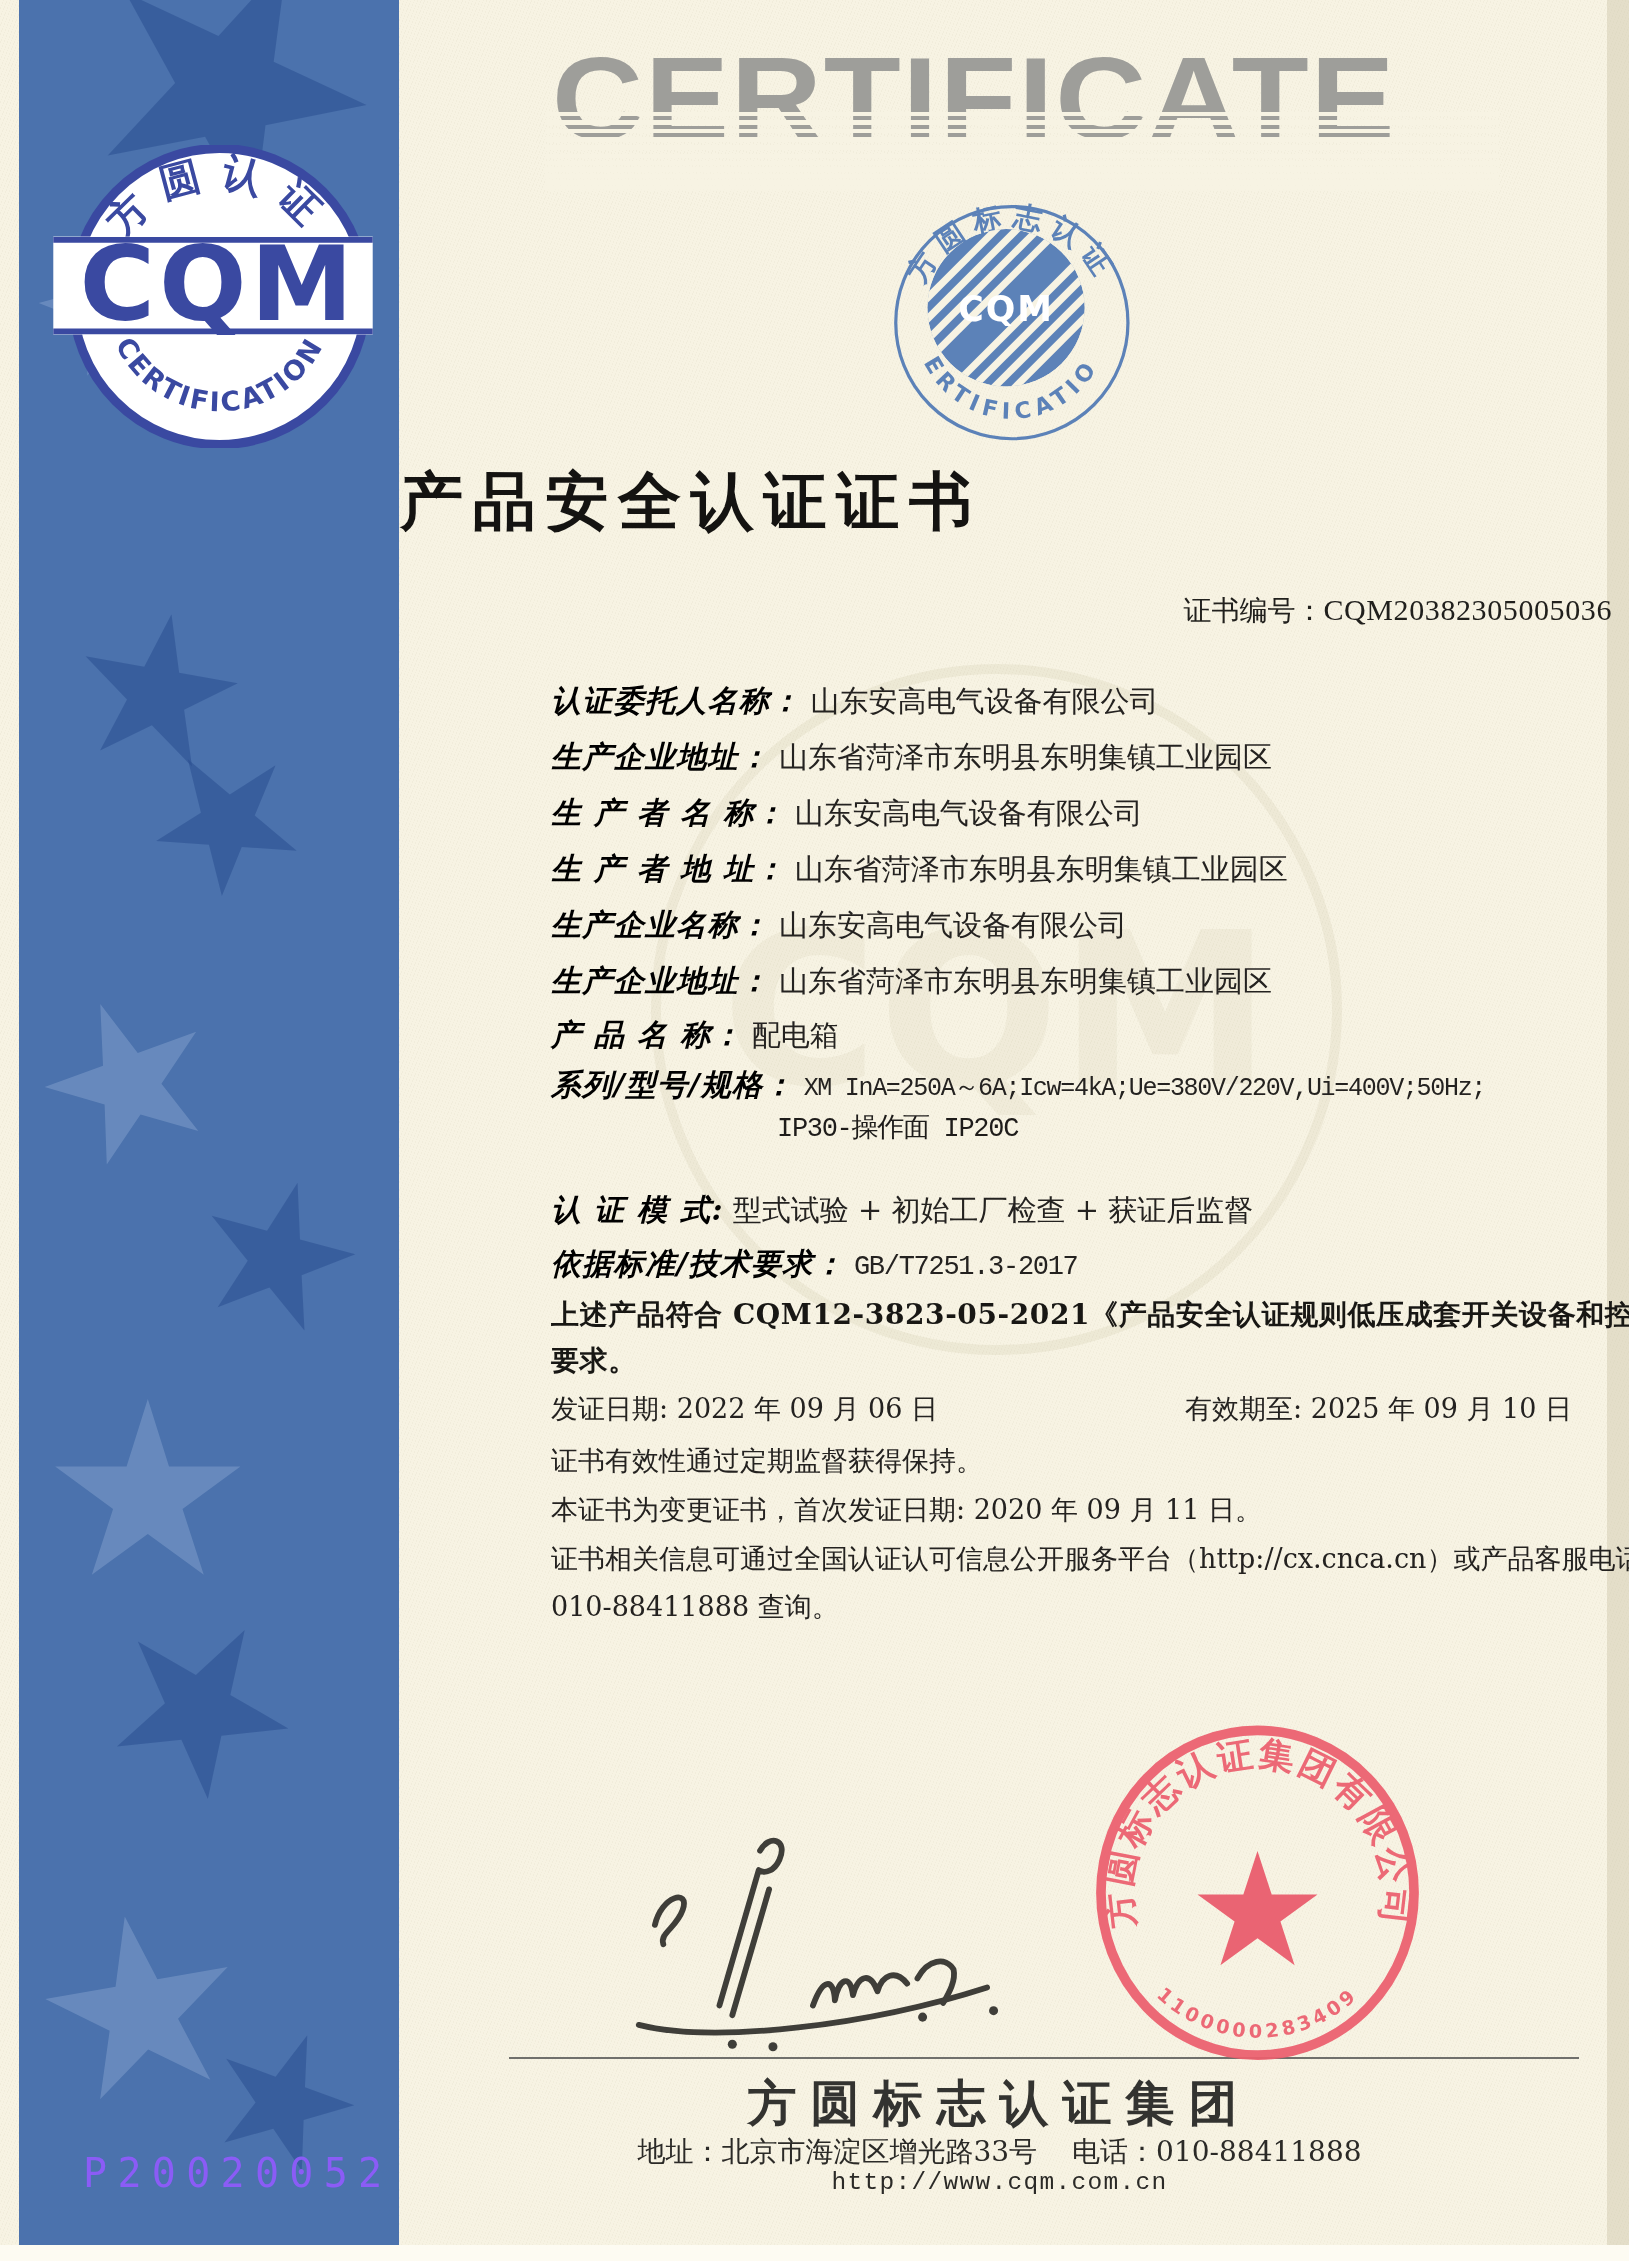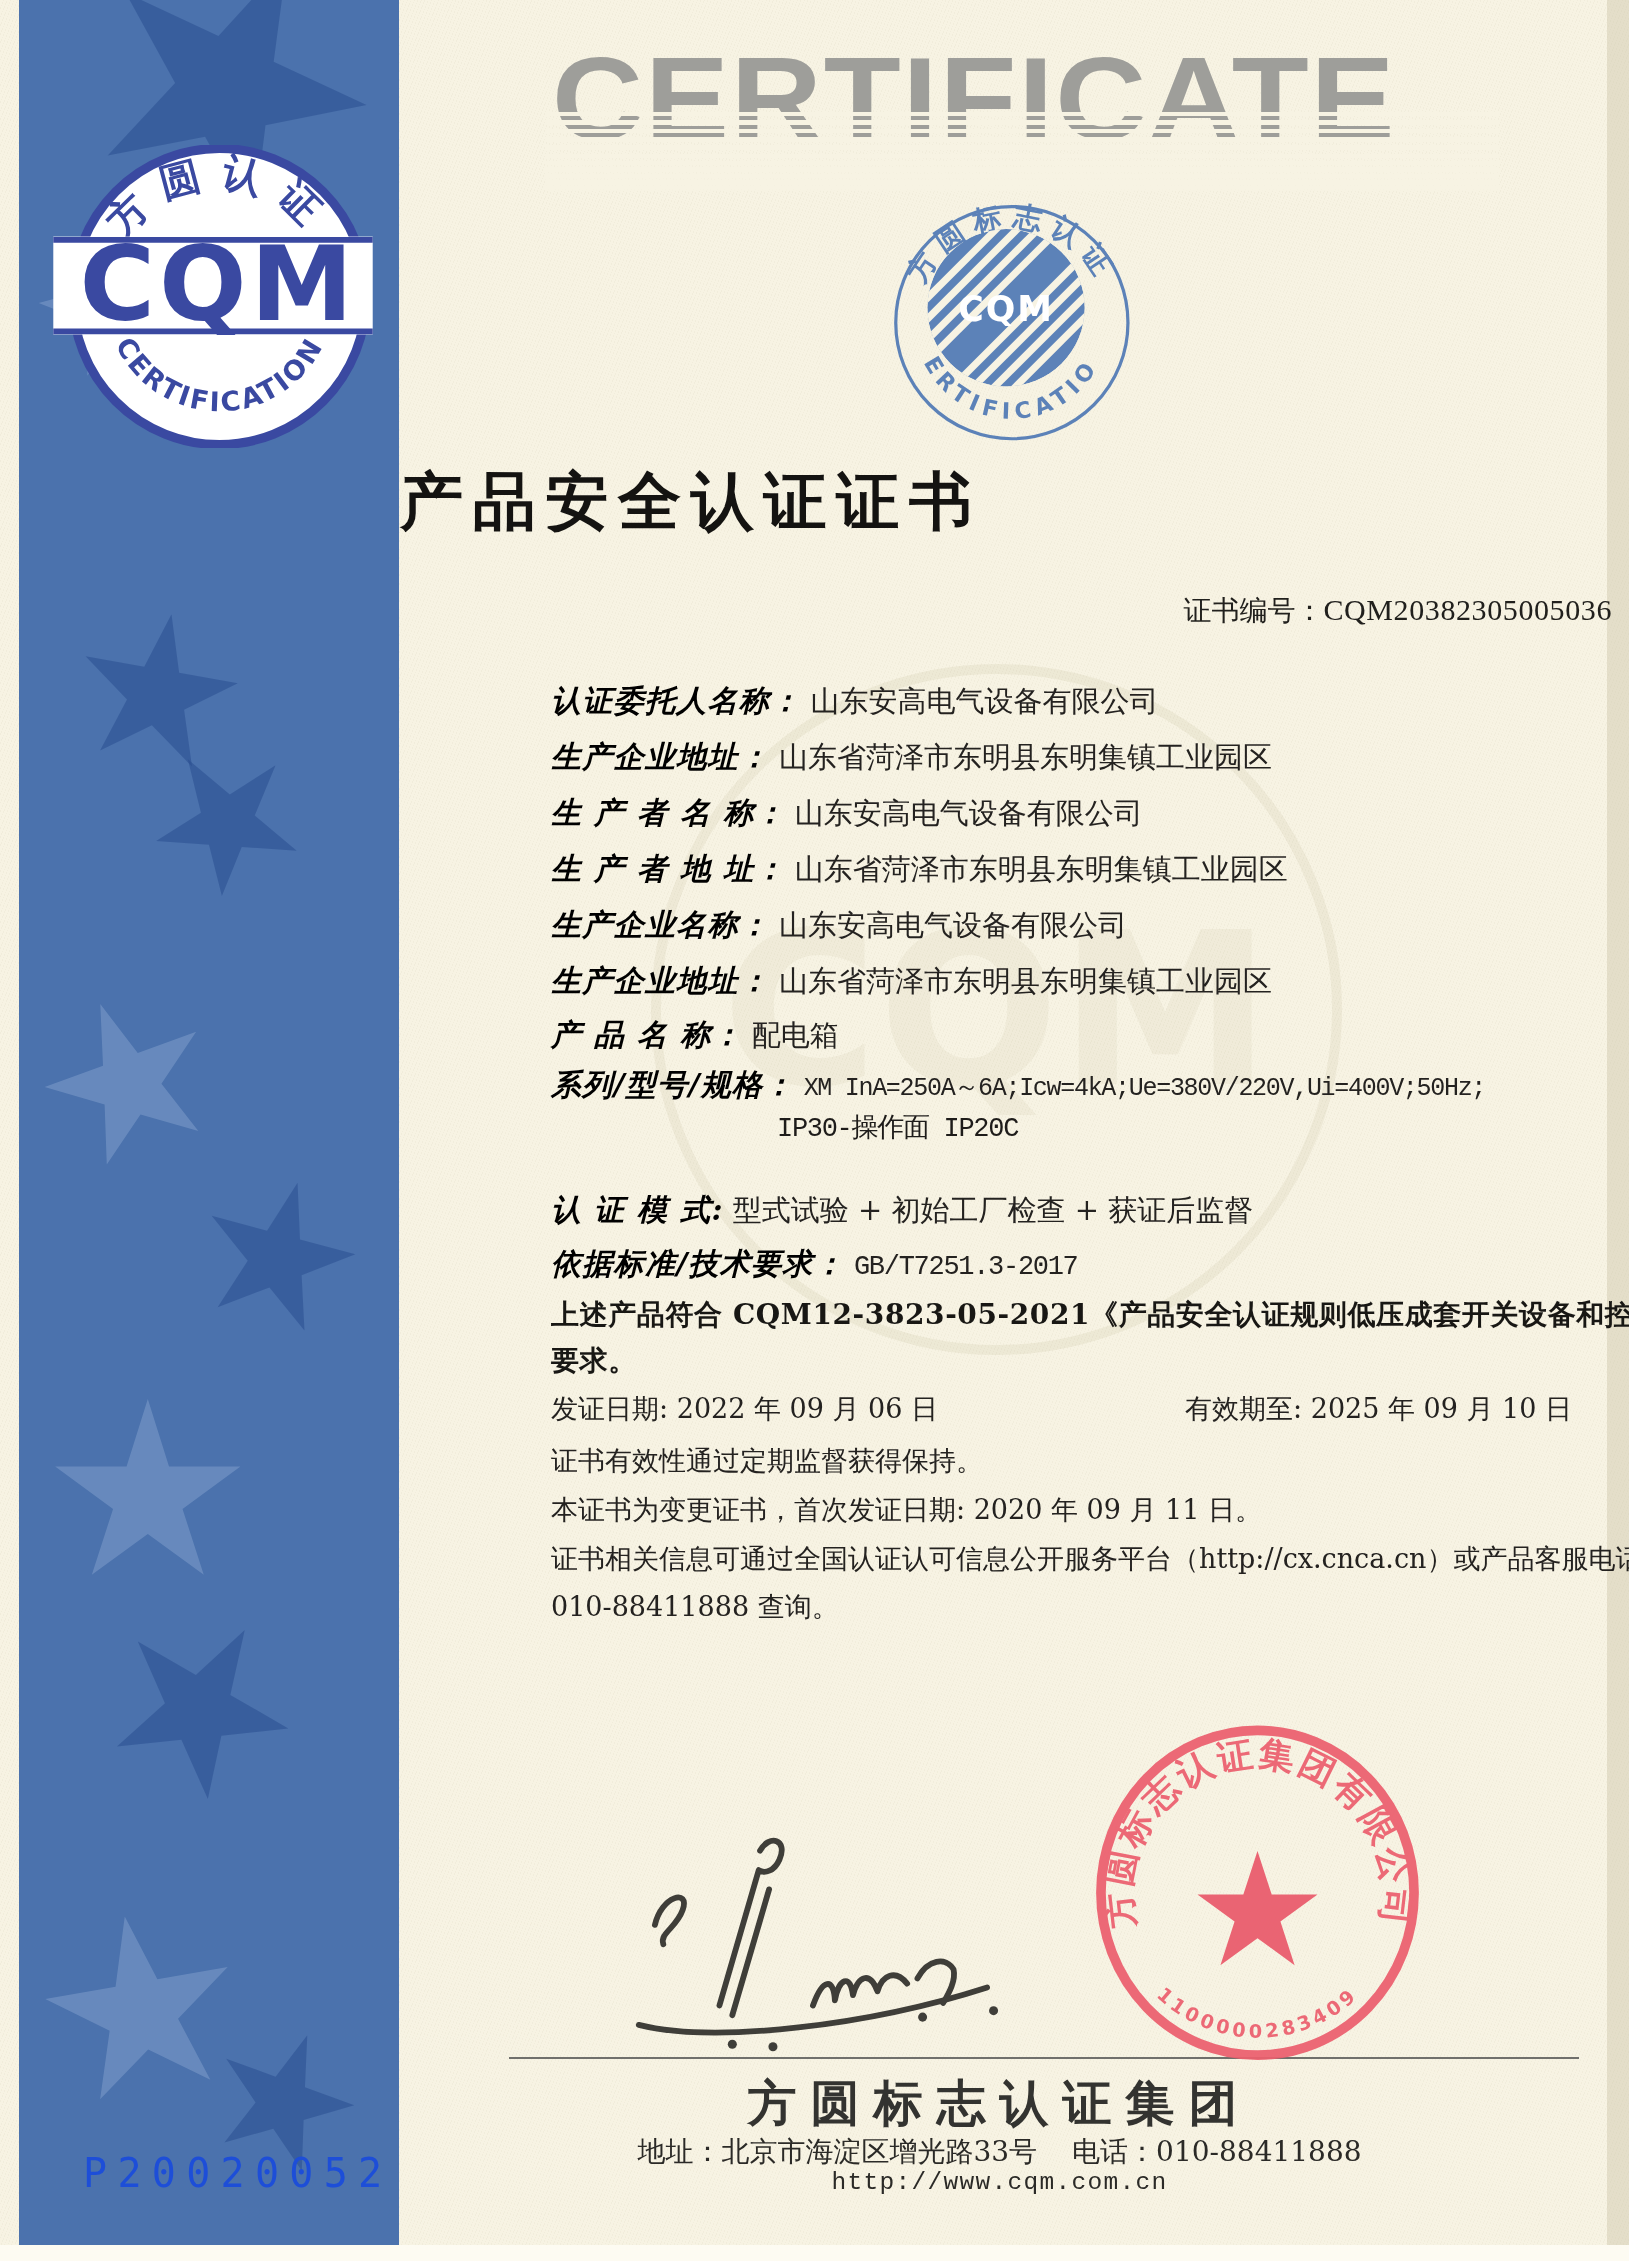--- a/index.html
+++ b/index.html
@@ -46,21 +46,21 @@
   .note{position:absolute;left:551px;font-size:27px;color:#242220;white-space:nowrap;}
   .dates-right{position:absolute;left:1185px;white-space:nowrap;}
 
   .sep-line{position:absolute;left:509px;top:2057px;width:1070px;height:1.9px;background:#70706c;z-index:6;}
   .footer{position:absolute;left:400px;width:1199px;text-align:center;white-space:nowrap;z-index:7;}
   .footer-company{top:2071px;font-size:49px;font-weight:bold;letter-spacing:14px;color:#333330;}
   .footer-addr{top:2133px;font-size:28px;color:#2b2a27;}
   .footer-url{top:2169px;font-family:"Liberation Mono","DejaVu Sans Mono",monospace;font-size:24.5px;letter-spacing:1.3px;color:#2b2a27;}
   .gap{display:inline-block;width:35px;}
   .serial{position:absolute;left:83px;top:2150px;z-index:8;font-family:"DejaVu Sans Mono","Liberation Mono",monospace;
-          font-size:40px;letter-spacing:10.3px;color:#1d4ed8;}
+          font-size:40px;letter-spacing:10.3px;color:#8b5cf6;}
 </style>
 </head>
 <body>
 
 <div class="page">
 
   <div class="blue-band">
     <div class="star dark" style="left:71px;top:-52px;width:277px;height:277px;transform:rotate(25deg);"></div>
     <div class="star light" style="left:19.3px;top:232px;width:148px;height:148px;transform:rotate(-15deg);"></div>
     <div class="star dark" style="left:58px;top:613px;width:161px;height:161px;transform:rotate(10deg);"></div>

